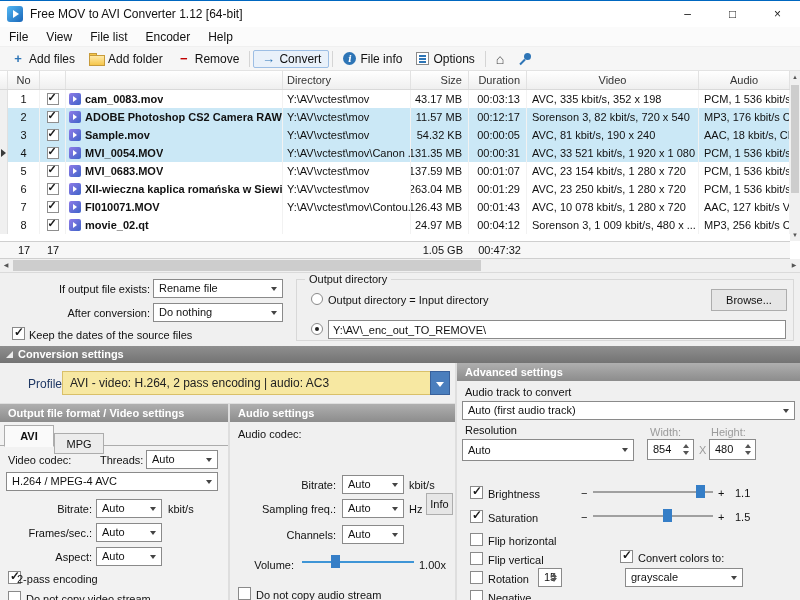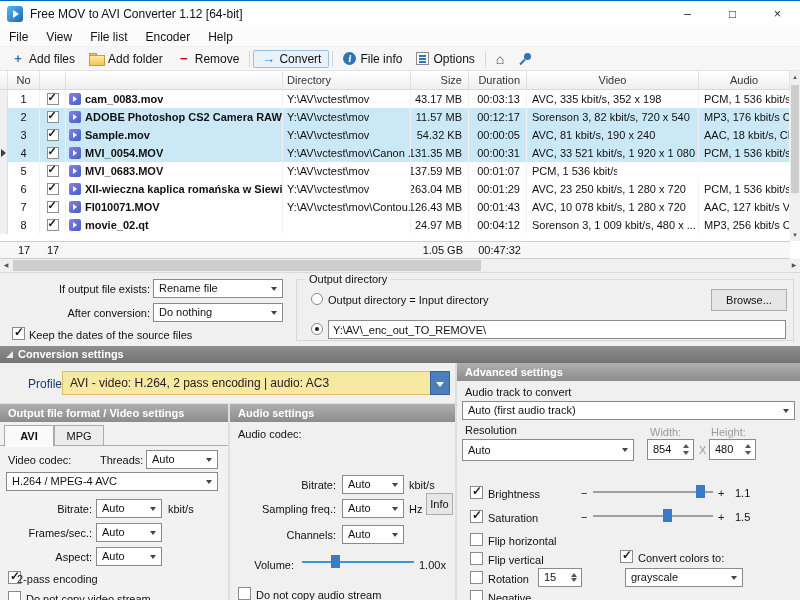--- a/index.html
+++ b/index.html
@@ -103,21 +103,21 @@
   .pc-btn { position:absolute; right:-1px; top:-1px; width:20px; height:24px; background:#4A7EBD; border:1px solid #38609A; }
   .pc-btn::after { content:""; position:absolute; left:5px; top:10px; border-left:4px solid transparent; border-right:4px solid transparent; border-top:5px solid #fff; }
   .panel { position:absolute; background:#F2F2F2; overflow:hidden; }
   .panel-hdr { height:18px; background:linear-gradient(#AFAFAF,#8C8C8C); color:#fff; font-weight:bold; font-size:11px; line-height:18px; padding-left:8px; white-space:nowrap; overflow:hidden; }
   .video-panel { left:0; top:41px; width:228px; height:197px; }
   .audio-panel { left:230px; top:41px; width:225px; height:197px; background:#F0F0F0; }
   .adv-panel { left:457px; top:0; width:343px; height:238px; background:#F0F0F0; }
   .tabstrip { position:absolute; left:0; top:20px; width:228px; height:22px; border-bottom:1px solid #ACACAC; }
   .tab { position:absolute; top:1px; height:21px; width:50px; line-height:20px; text-align:center; font-size:11px; border:1px solid #ACACAC; background:#ECECEC; color:#111; }
   .tab.active { left:4px; background:#FAFAFA; font-weight:bold; height:22px; border-bottom:1px solid #FAFAFA; z-index:2; }
-  .tab.inactive { left:54px; }
+  .tab.inactive { left:54px;margin-top:8px; }
   .slider { position:absolute; height:15px; }
   .slider .track { position:absolute; left:0; right:0; top:7px; height:2px; background:#A0A0A0; }
   .slider .thumb { position:absolute; top:1px; width:9px; height:13px; background:#357EC7; }
   .slider.volume .track { background:#3E95D6; }
   .val { position:absolute; font-size:11px; color:#111; }
 </style>
 </head>
 <body>
 
 <div class="win">
@@ -266,20 +266,21 @@
         <div class="cell w-chk">
             <span class="cbx checked"></span>
           </div>
         <div class="cell w-name">
             <span class="ficon"></span>
             <span class="fname">MVI_0683.MOV</span>
           </div>
         <div class="cell w-dir">Y:\AV\vctest\mov</div>
         <div class="cell w-size">137.59 MB</div>
         <div class="cell w-dur">00:01:07</div>
+        <div class="cell w-vid">AVC, 23 154 kbit/s, 1 280 x 720</div>
         <div class="cell w-aud">PCM, 1 536 kbit/s CBR</div>
       </div>
 
       <div class="trow">
         <div class="cell w-gut"></div>
         <div class="cell w-no">6</div>
         <div class="cell w-chk">
             <span class="cbx checked"></span>
           </div>
         <div class="cell w-name">
@@ -464,20 +465,20 @@
       <span class="cb" style="left:13px;top:170px"></span>
       <span class="lbl" style="left:31px;top:172px">Flip horizontal</span>
 
       <span class="cb" style="left:13px;top:189px"></span>
       <span class="lbl" style="left:31px;top:191px">Flip vertical</span>
       <span class="cb checked" style="left:163px;top:187px"></span>
       <span class="lbl" style="left:181px;top:189px">Convert colors to:</span>
 
       <span class="cb" style="left:13px;top:208px"></span>
       <span class="lbl" style="left:31px;top:210px">Rotation</span>
-      <div class="spin" style="left:81px;top:205px;width:44px;height:19px;line-height:17px">15</div>
+      <div class="spin" style="left:81px;top:205px;width:24px;height:19px;line-height:17px">15</div>
       <div class="combo" style="left:168px;top:205px;width:118px;height:19px">grayscale</div>
 
       <span class="cb" style="left:13px;top:227px"></span>
       <span class="lbl" style="left:31px;top:229px">Negative</span>
     </div>
   </div>
 </div>
 
 </body></html>

